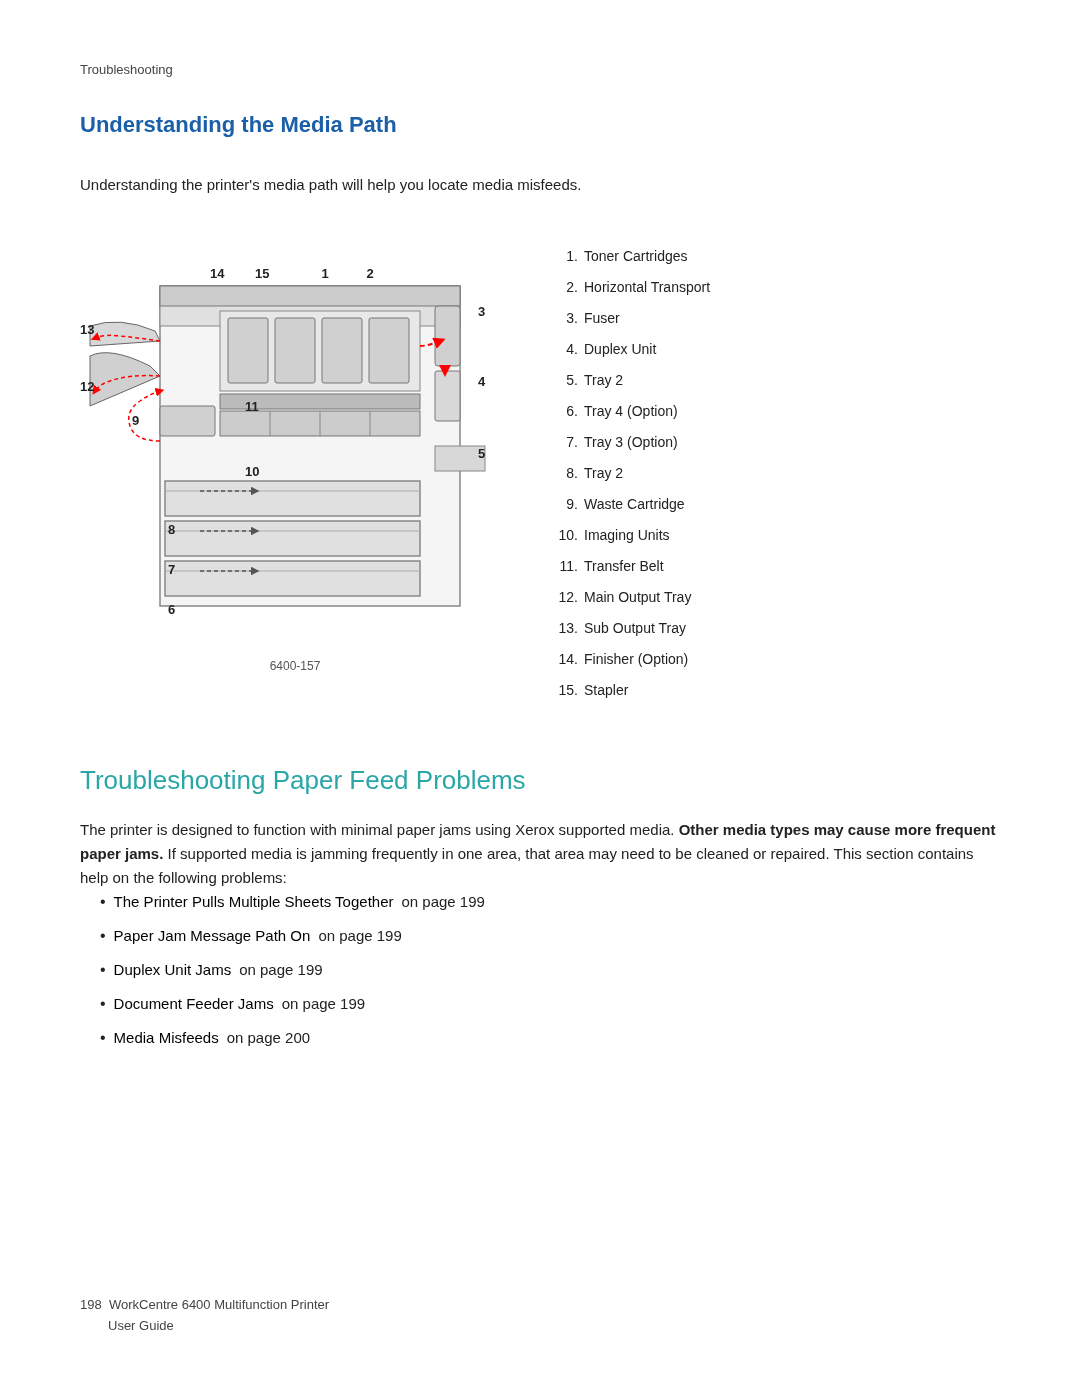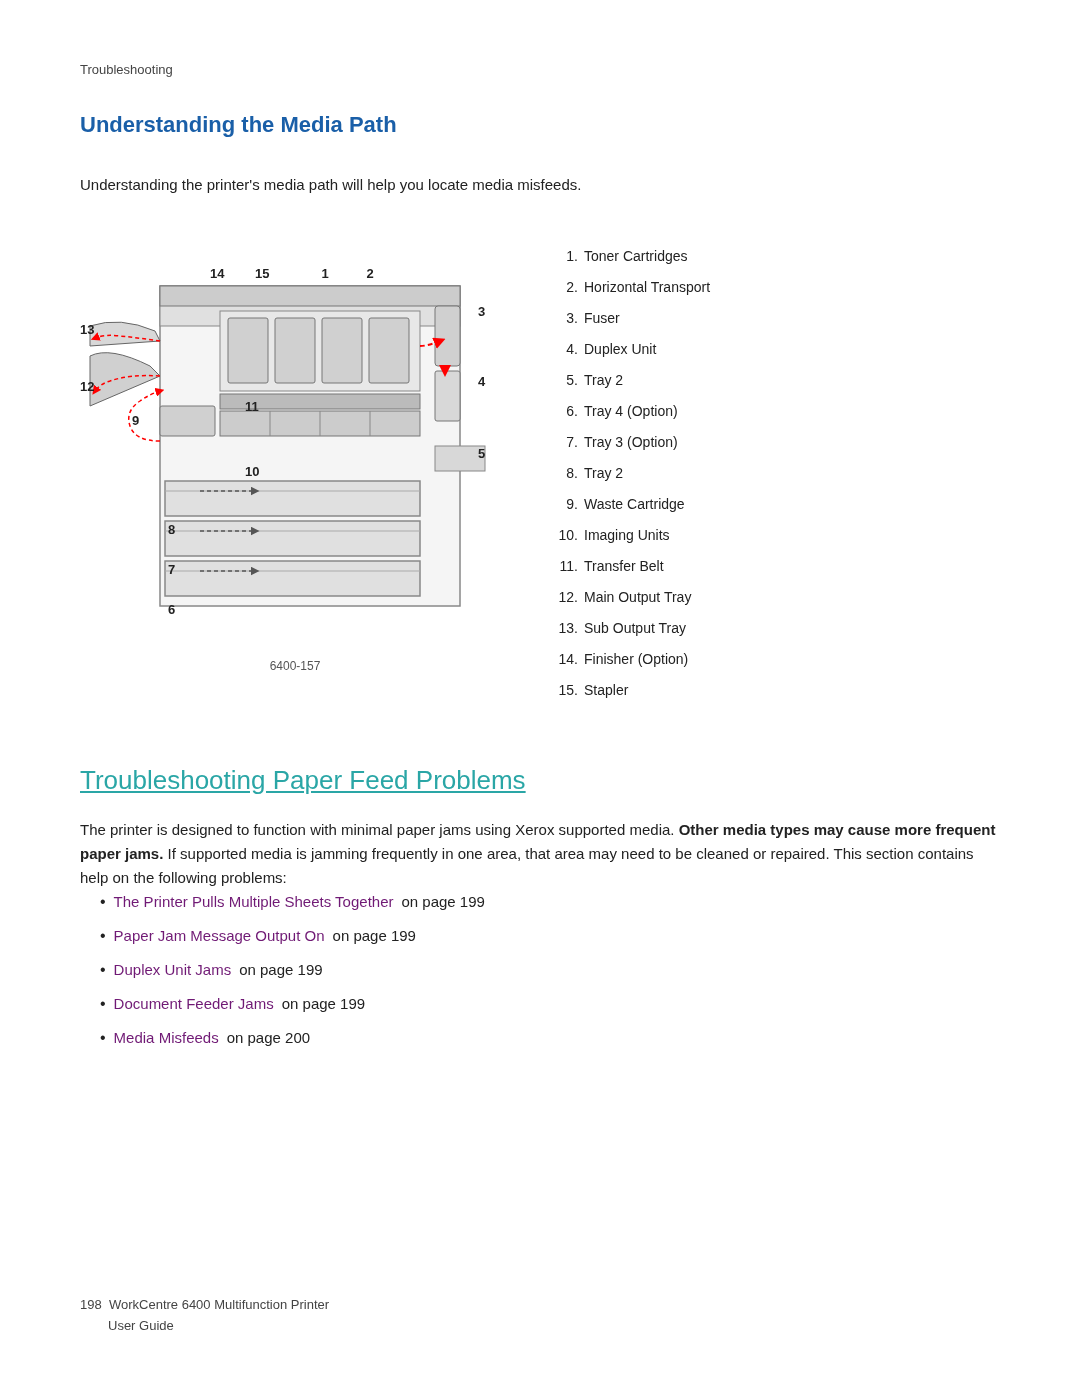--- a/index.html
+++ b/index.html
@@ -26,21 +26,20 @@
       font-size: 22px;
       font-weight: bold;
       margin-bottom: 33px;
     }
 
     .section-title-teal {
       color: #2aa6a6;
       font-size: 26px;
       font-weight: normal;
       margin-bottom: 18px;
-      text-decoration: underline;
     }
 
     .intro-text {
       font-size: 15px;
       color: #222;
       margin-bottom: 30px;
     }
 
     .diagram-section {
       display: flex;
@@ -107,21 +106,21 @@
     }
 
     .bullet-list li::before {
       content: "•";
       font-size: 16px;
       color: #222;
       flex-shrink: 0;
     }
 
     .link-text {
-      color: #701a75;
+      color: #000000;
       text-decoration: none;
     }
 
     .plain-text {
       color: #222;
     }
 
     .footer {
       position: absolute;
       bottom: 60px;
@@ -325,21 +324,21 @@
     <span>The printer is designed to function with minimal paper jams using Xerox supported media. </span><span class="bold-text">Other media types may cause more frequent paper jams.</span><span> If supported media is jamming frequently in one area, that area may need to be cleaned or repaired. This section contains help on the following problems:</span>
   </p>
 
   <ul class="bullet-list">
 
   <li>
         <a href="#" class="link-text">The Printer Pulls Multiple Sheets Together</a>
         <span class="plain-text"> on page 199</span>
       </li>
       <li>
-        <a href="#" class="link-text">Paper Jam Message Output On</a>
+        <a href="#" class="link-text">Paper Jam Message Path On</a>
         <span class="plain-text"> on page 199</span>
       </li>
       <li>
         <a href="#" class="link-text">Duplex Unit Jams</a>
         <span class="plain-text"> on page 199</span>
       </li>
       <li>
         <a href="#" class="link-text">Document Feeder Jams</a>
         <span class="plain-text"> on page 199</span>
       </li>

